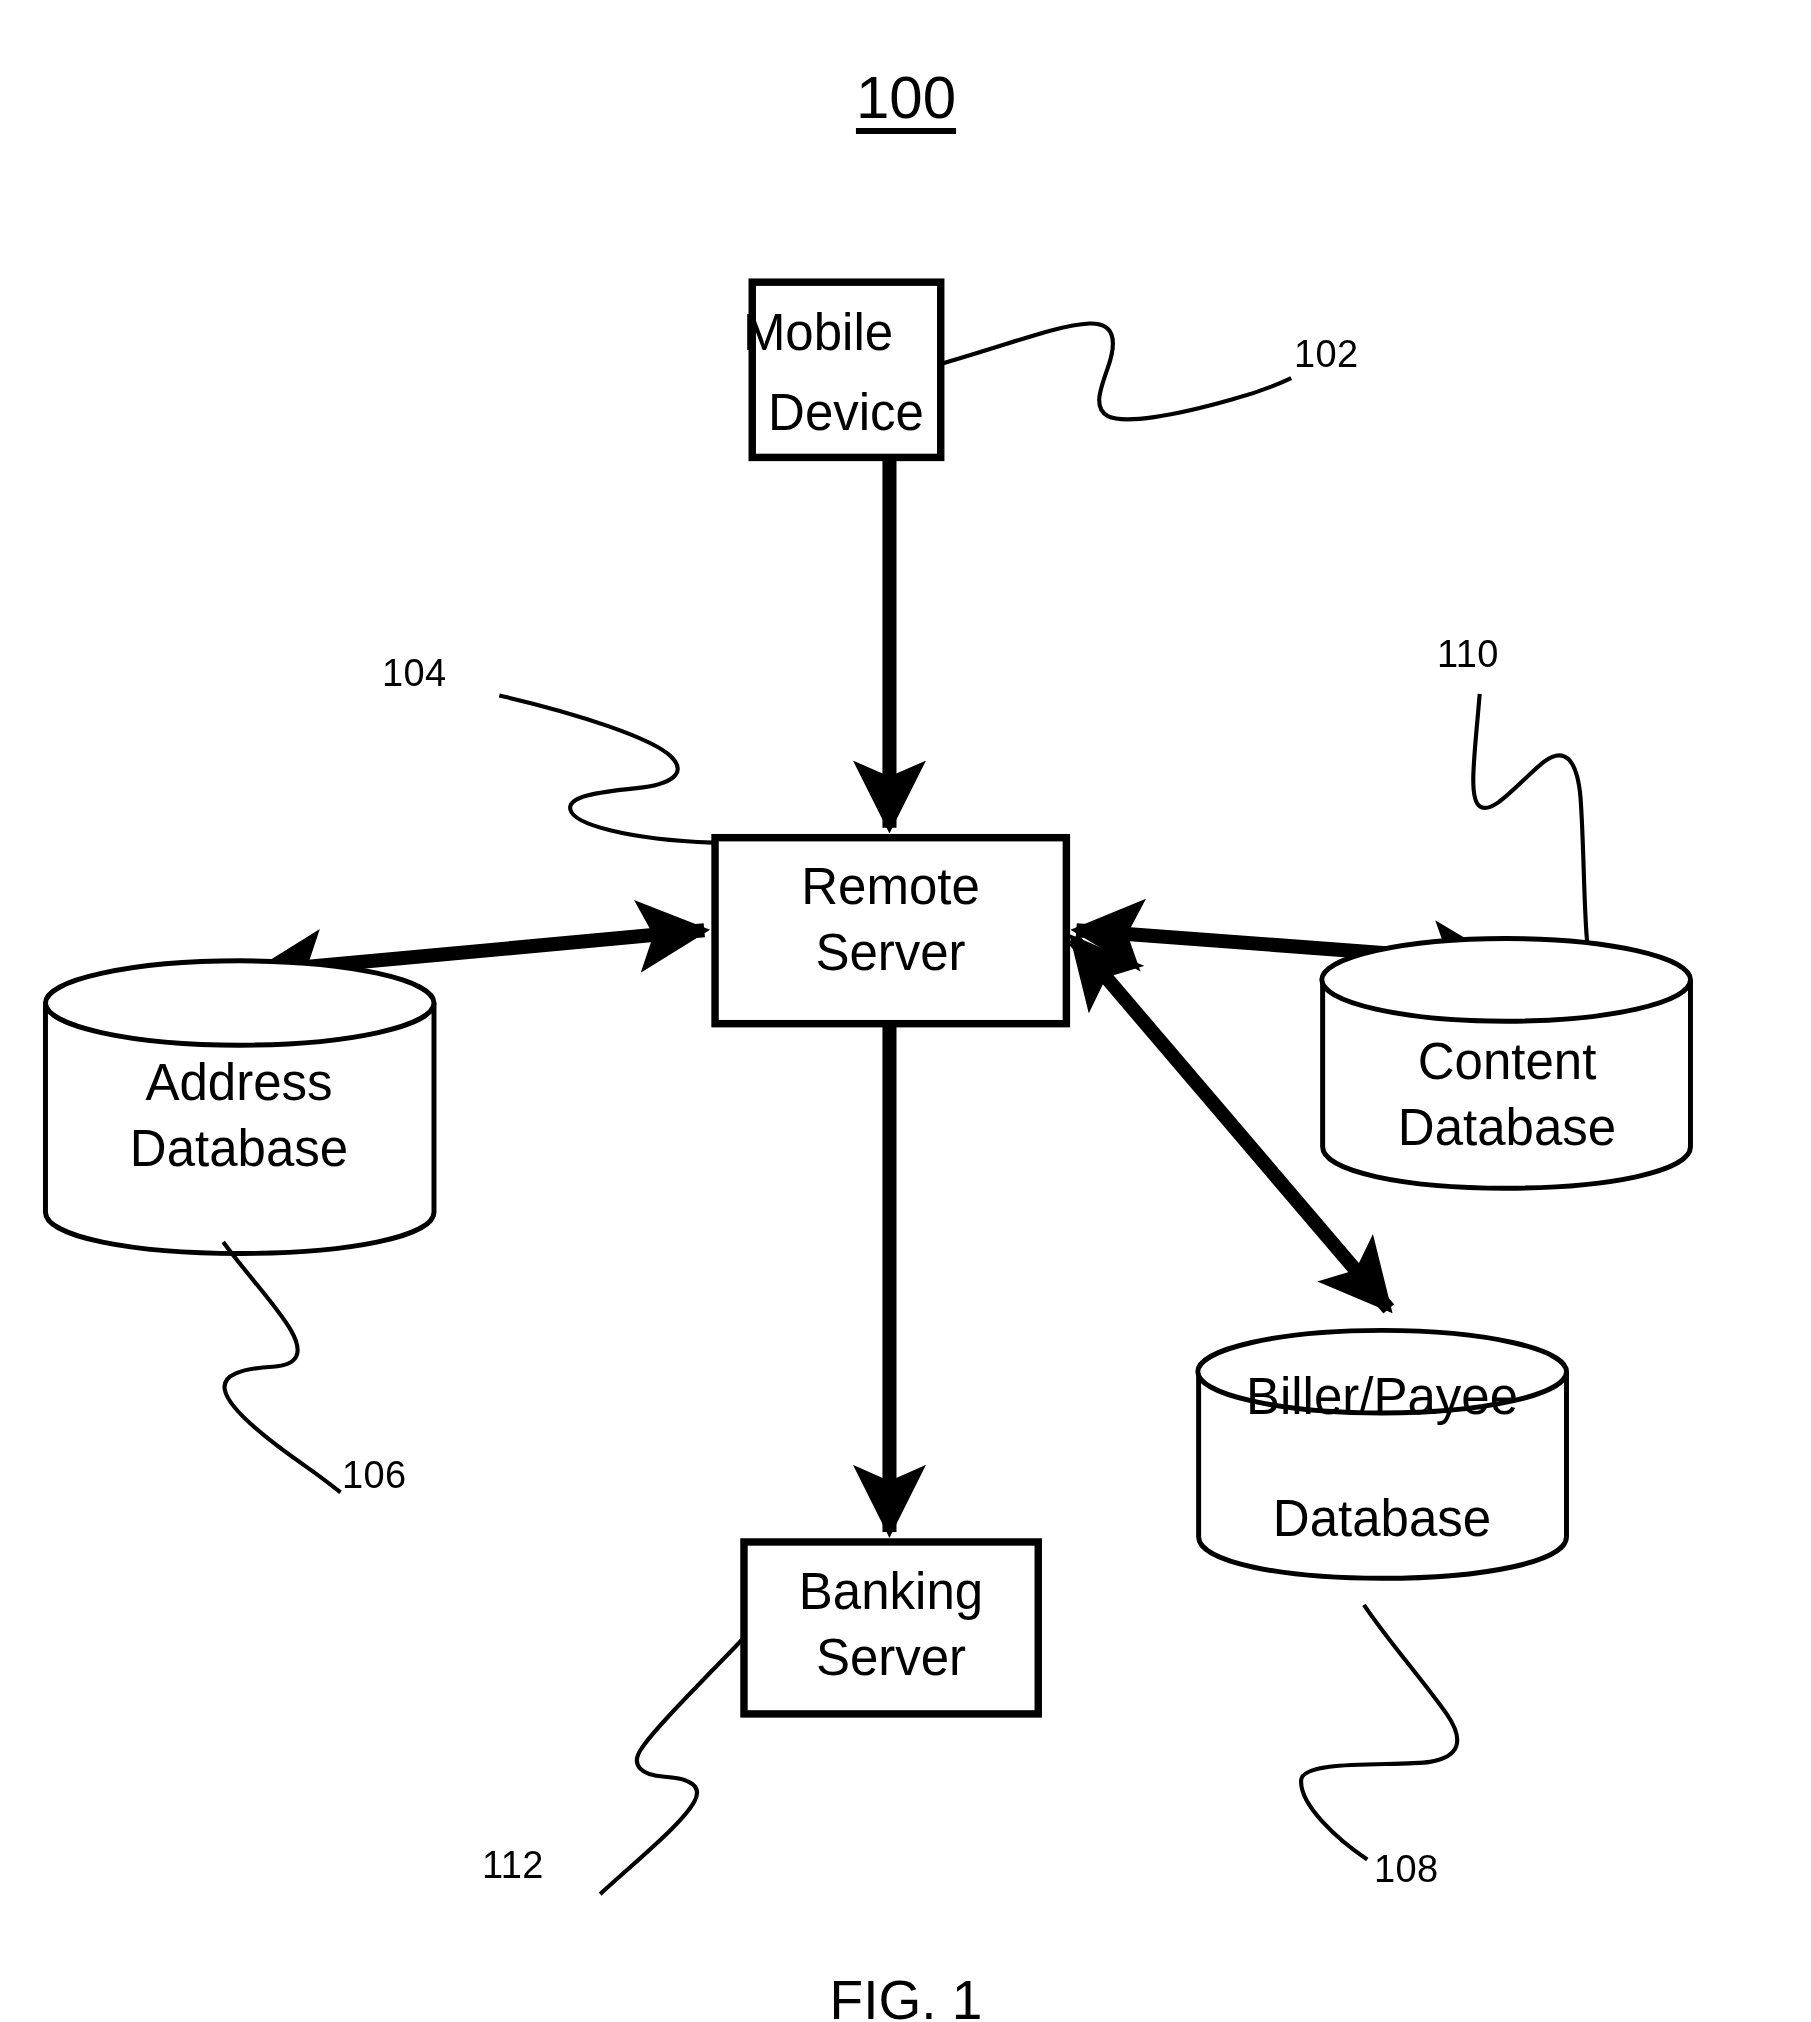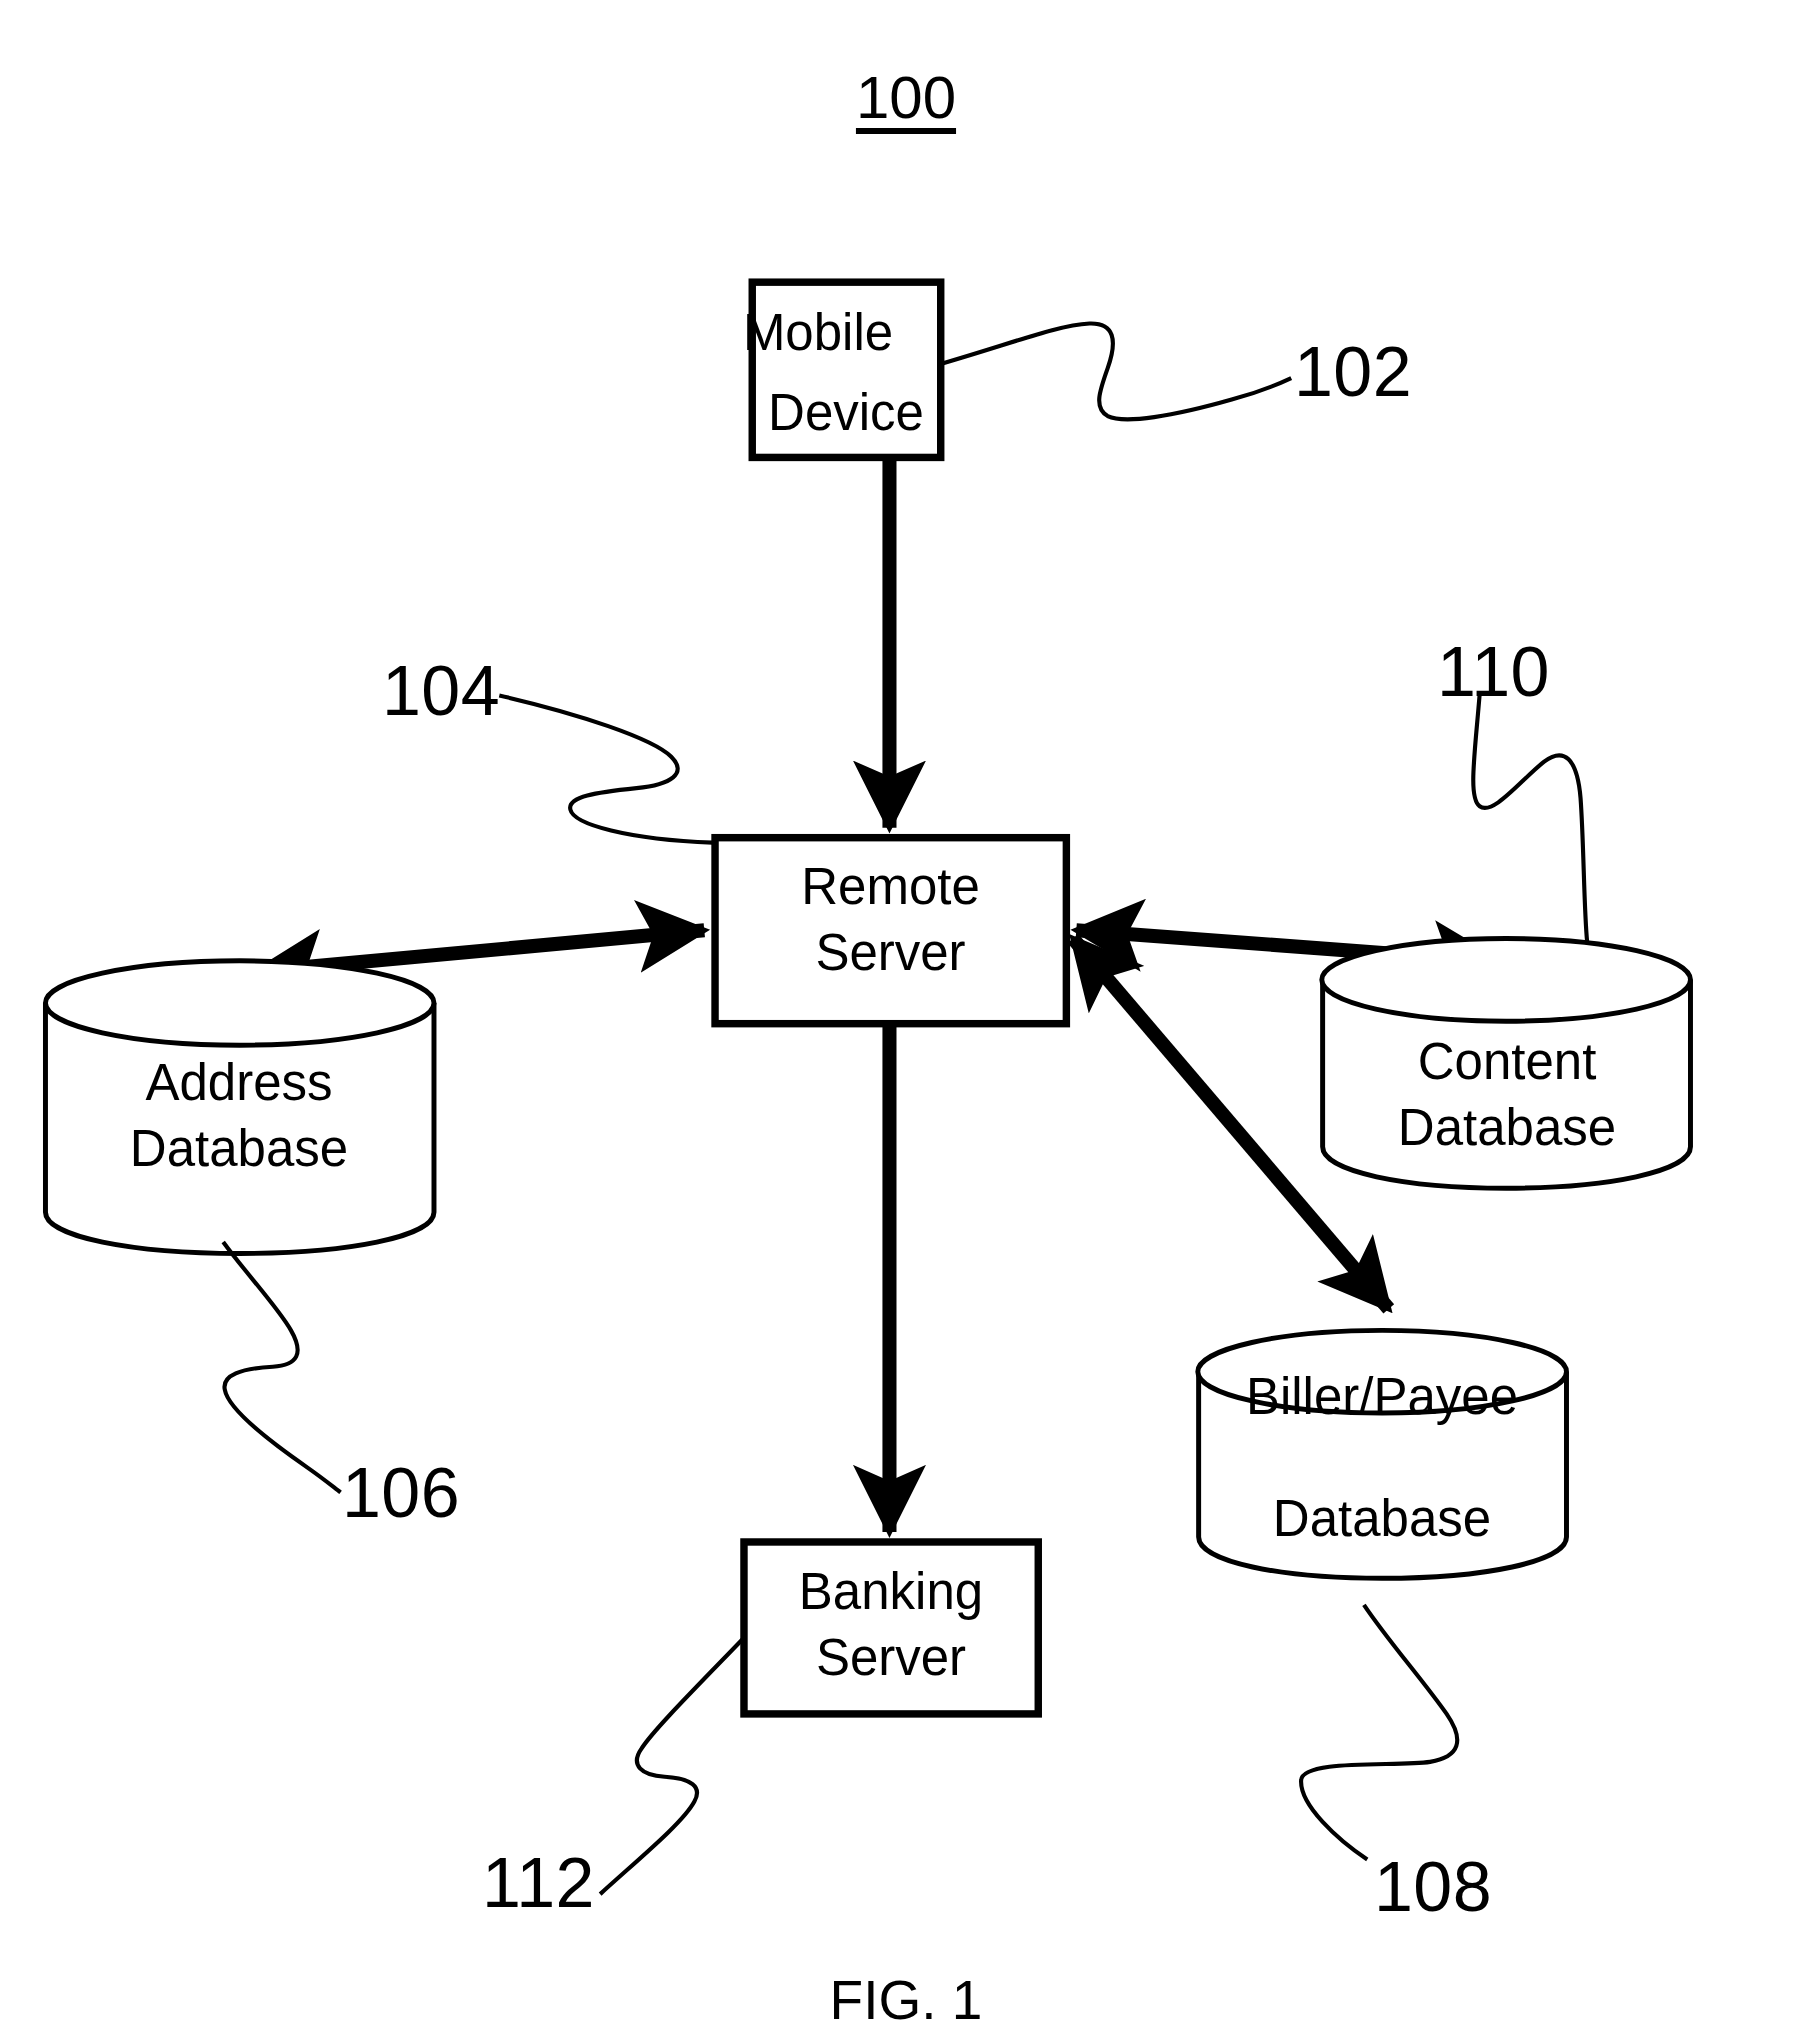--- a/index.html
+++ b/index.html
@@ -31,21 +31,21 @@
     white-space: pre;
     line-height: 1.12;
     color: #000000;
     font-family: "Liberation Sans", sans-serif;
   }
   .node-label {
     text-align: center;
     font-size: 51px;
   }
   .ref-num {
-    font-size: 70px;
+    font-size: 38px;
     letter-spacing: 0.4px;
   }
   #fig-title {
     font-size: 60px;
     text-decoration: underline;
     text-underline-offset: 10px;
     text-decoration-thickness: 5.8px;
   }
   #fig-caption {
     font-size: 55px;

